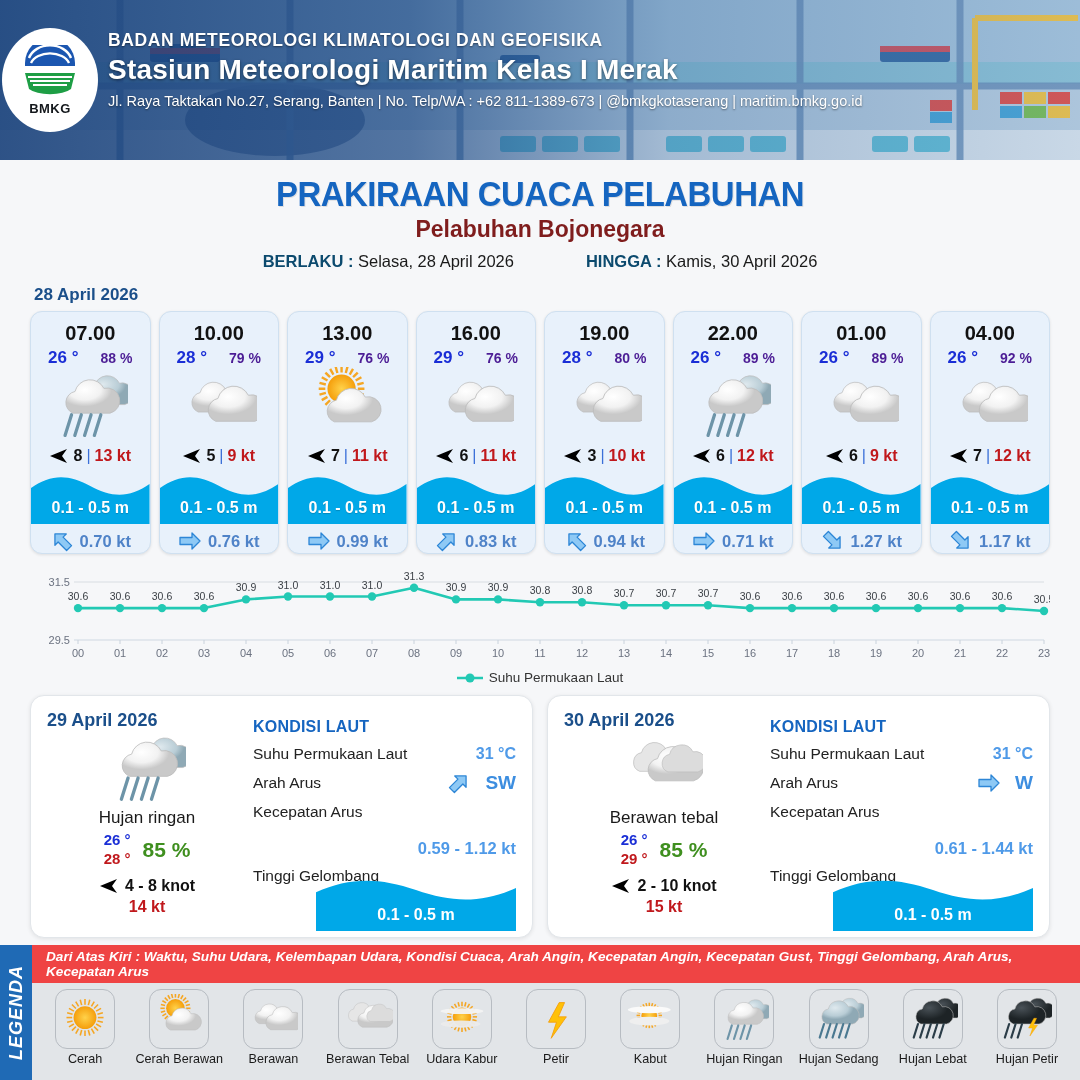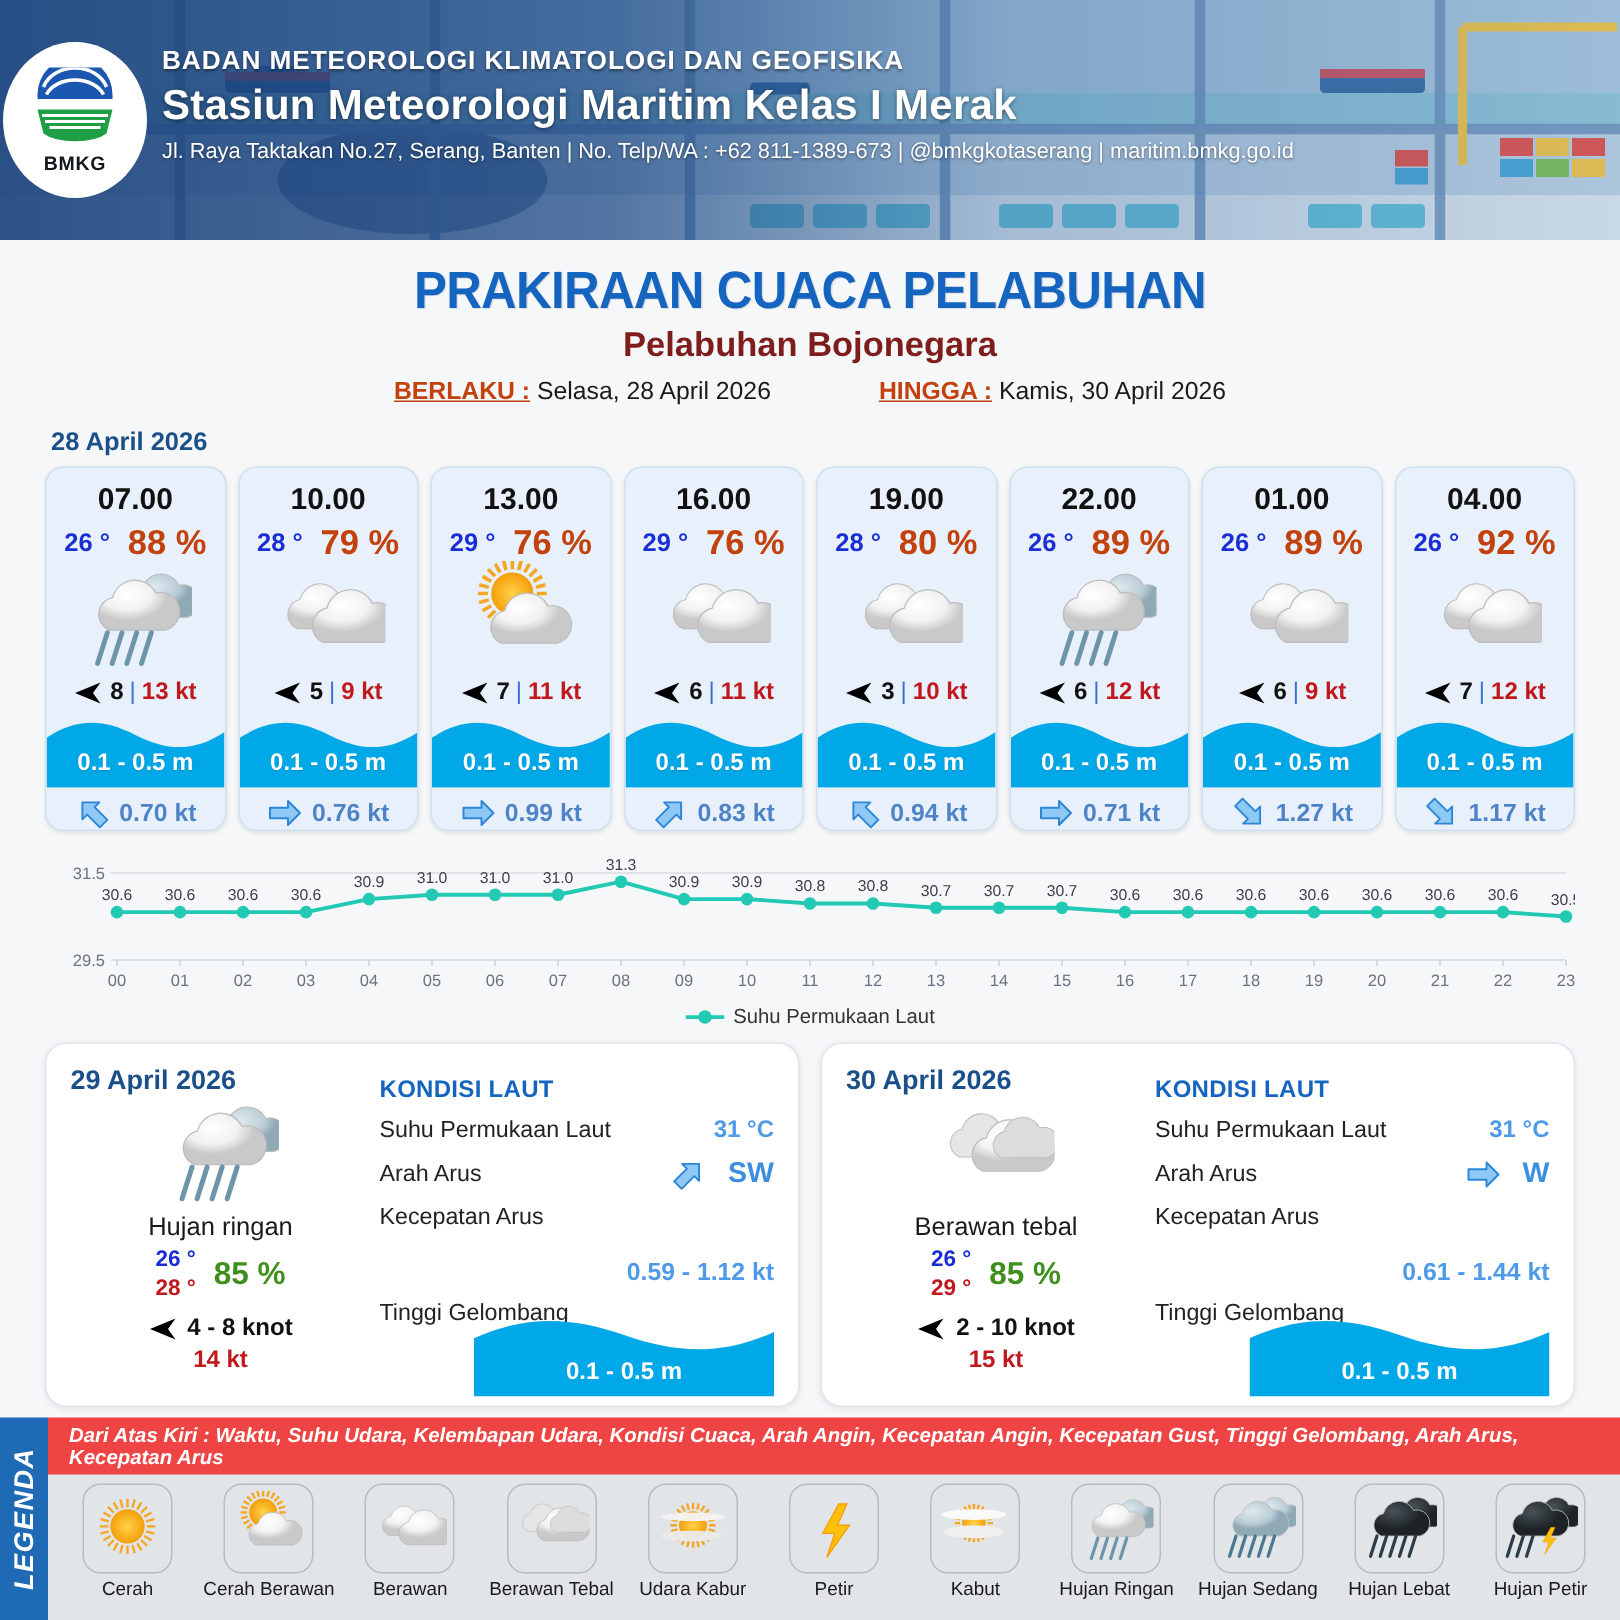--- a/index.html
+++ b/index.html
@@ -38,36 +38,36 @@
 
   
   .title-wrap { text-align:center; padding-top: 14px; }
   .title-main {
     font-size: 35px; font-weight: bold; color: #1565c0;
     letter-spacing: -.5px; transform: scaleX(.94); font-stretch: condensed;
     text-shadow: 1px 1px 0 rgba(0,0,0,.10);
   }
   .title-sub { font-size: 23px; font-weight: bold; color: #7f1d1d; margin-top: 2px; }
   .title-dates { margin-top: 9px; display:flex; justify-content:center; gap: 72px; font-size: 16.5px; color:#1a1a1a;}
-  .title-dates b { color:#c2410c;text-decoration:underline; }
+  .title-dates b { color:#0c4a6e; }
   .dt-val { font-weight: normal; }
 
   
   .date-label { margin: 14px 0 6px 34px; font-size: 17px; font-weight: bold; color: #1b4f8a; }
   .cards { display:flex; gap: 8px; padding: 0 30px; }
   .card {
     flex: 1 1 0; background: #e8f1fb; border: 1px solid #cfe0f0;
     border-radius: 12px; overflow: hidden; position: relative;
     box-shadow: 0 1px 3px rgba(0,0,0,.10);
     height: 243px; display:flex; flex-direction:column;
   }
   .c-time { text-align:center; font-size: 20px; font-weight: bold; color:#111; padding-top: 10px; }
   .c-row { display:flex; justify-content: space-around; align-items:center; padding: 3px 6px 0; }
   .c-temp { font-size: 17px; font-weight: bold; color:#1a2ed6; }
-  .c-hum { font-size: 23px; font-weight: bold; color:#c2410c; }
+  .c-hum { font-size: 14px; font-weight: bold; color:#4c1d95; }
   .c-icon { height: 74px; display:flex; align-items:center; justify-content:center; }
   .c-wind { display:flex; align-items:center; justify-content:center; gap:4px; font-size:16px; font-weight:bold; height: 28px;}
   .c-wind .wdeg { color:#111; }
   .c-wind .wsep { color:#3a6fd8; font-weight:normal; }
   .c-wind .wkt { color:#c0181c; }
   .c-wave { position: relative; height: 52px; margin-top: 2px;}
   .c-wave svg { position:absolute; left:0; top:0; width:100%; height:100%; }
   .c-wave span {
     position:absolute; left:0; right:0; bottom: 7px; text-align:center;
     font-size: 16px; font-weight: bold; color:#fff; text-shadow: 0 1px 1px rgba(0,0,0,.18);

